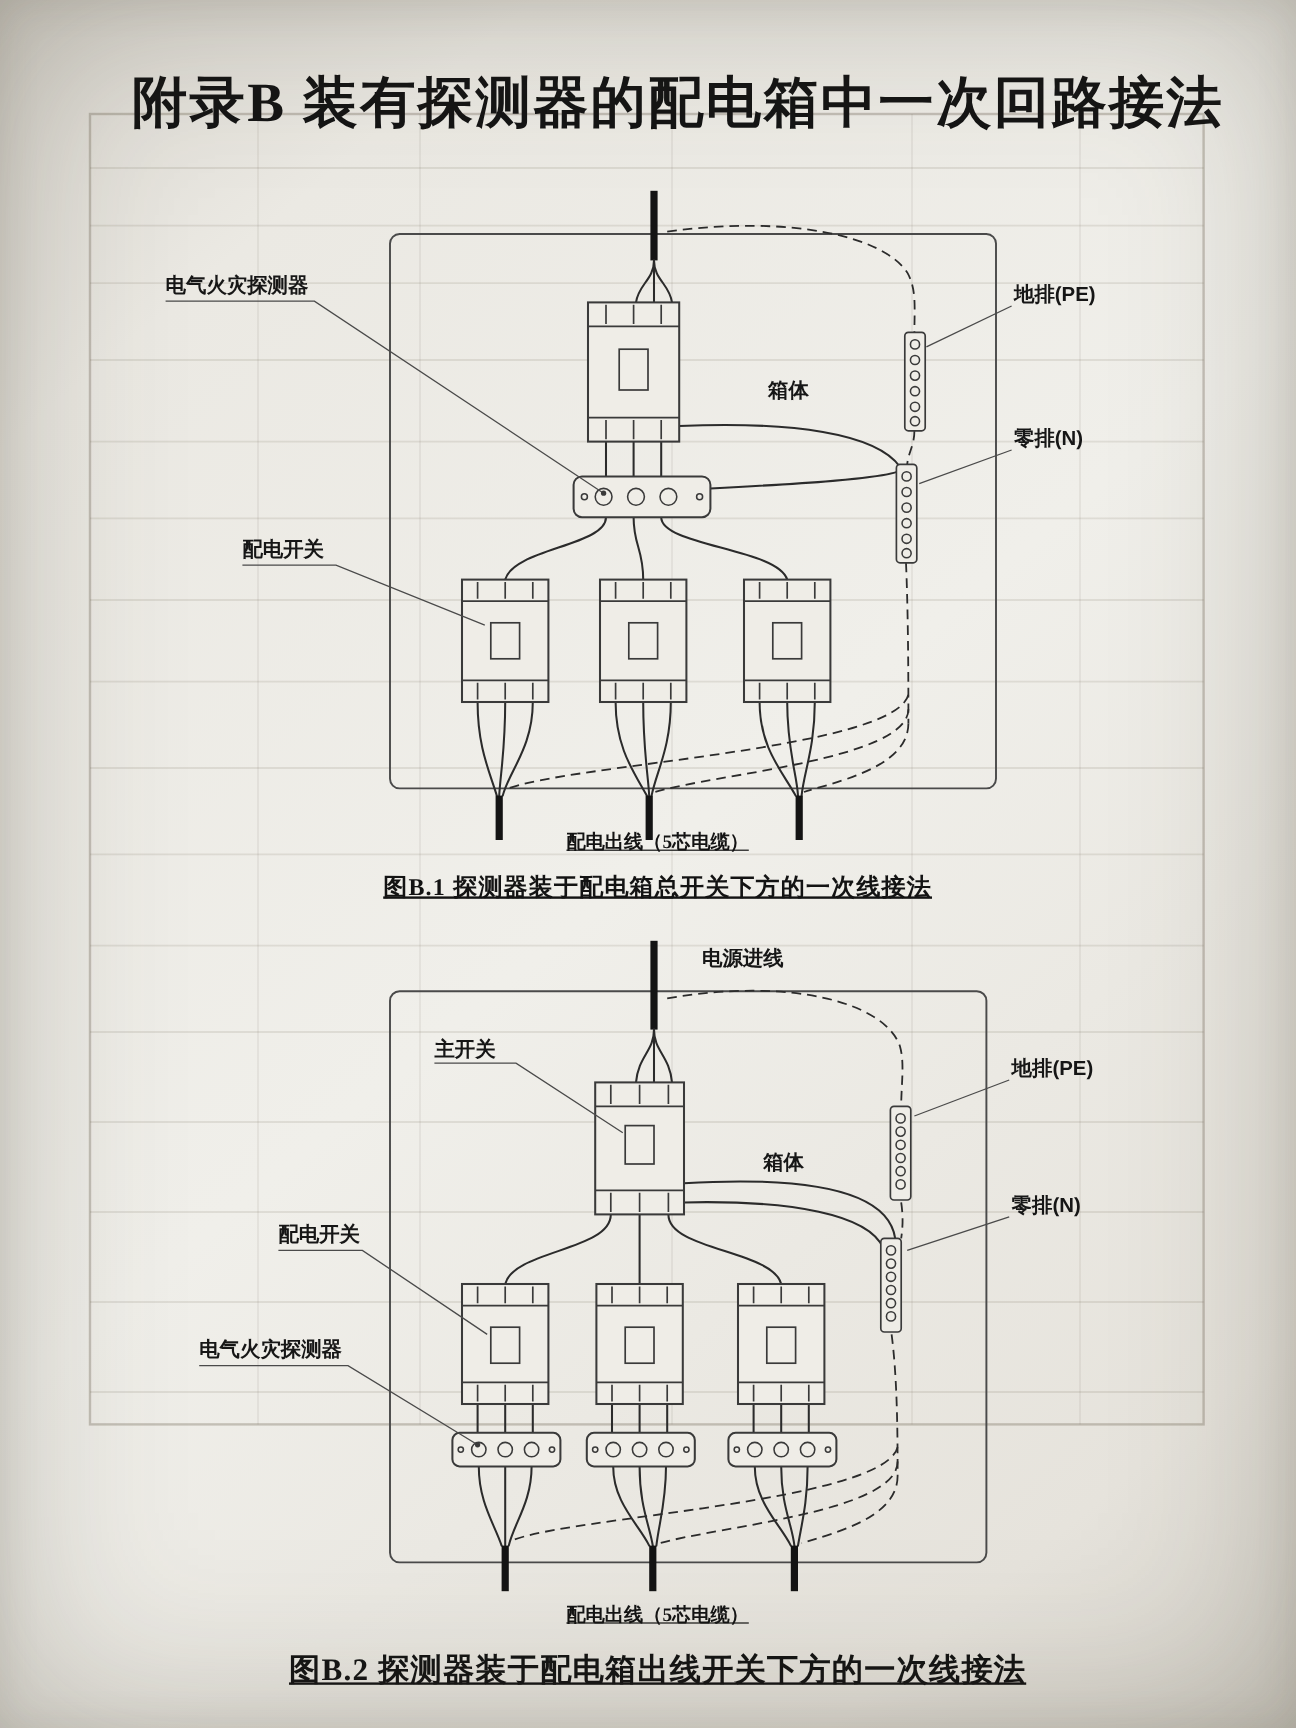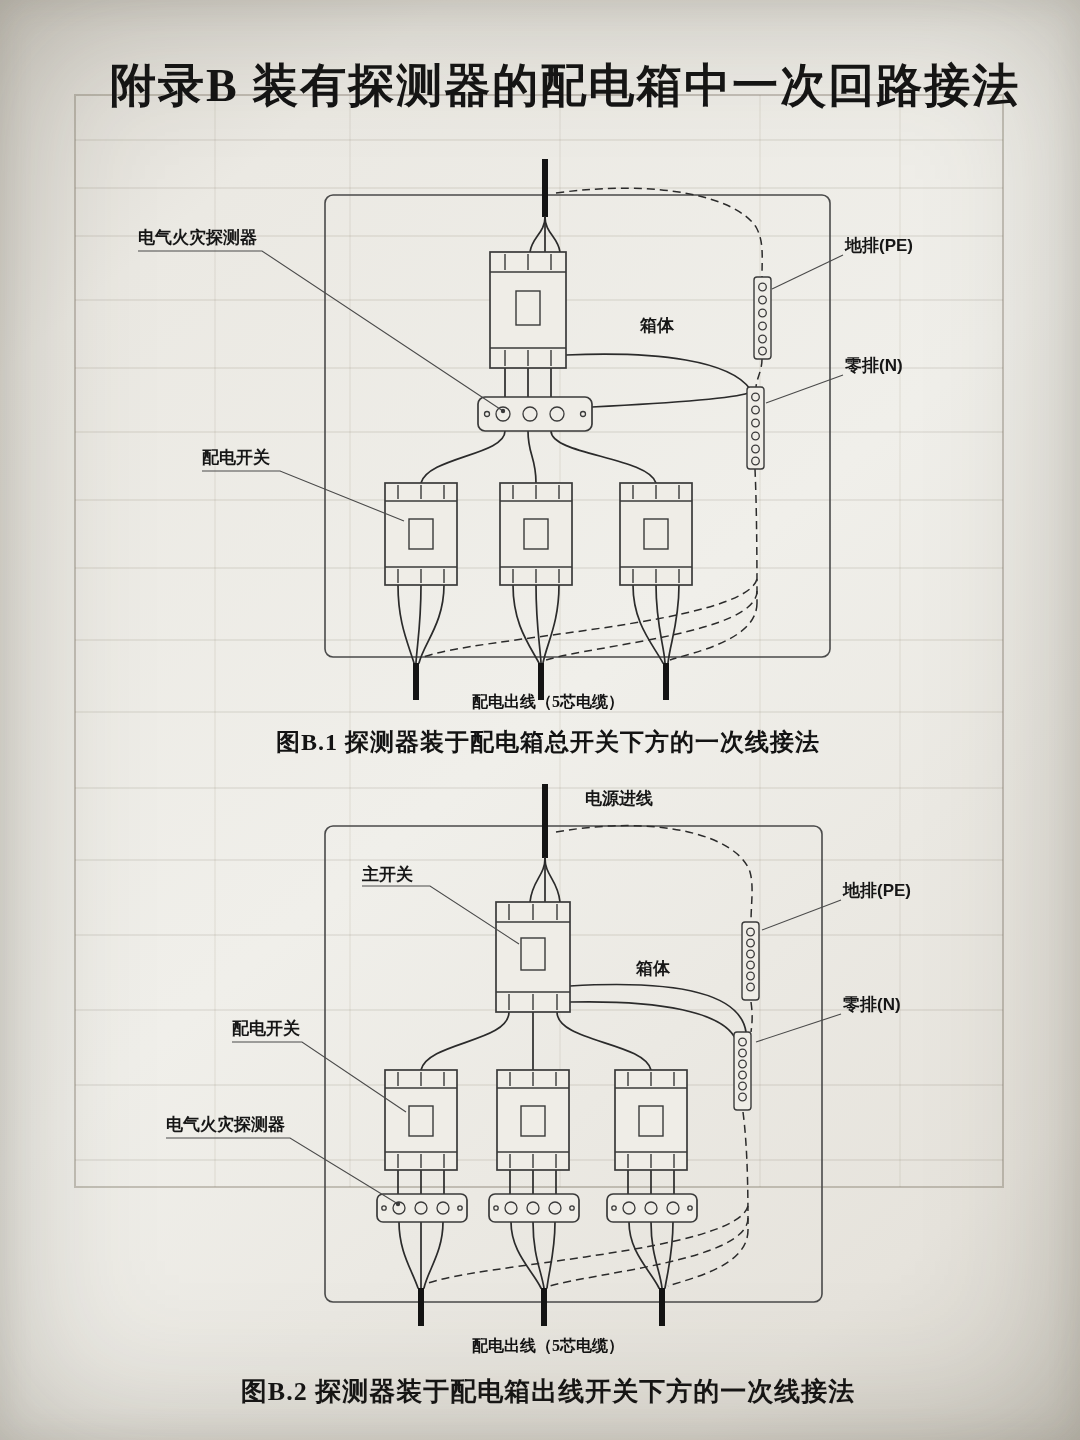--- a/index.html
+++ b/index.html
@@ -26,24 +26,24 @@
   .dash{fill:none;stroke:#2b2b2b;stroke-width:1.5;stroke-dasharray:8 5;}
   .comp{fill:#efede7;stroke:#3a3a3a;stroke-width:1.7;}
   .inner{fill:#efede7;stroke:#3a3a3a;stroke-width:1.4;}
   .term{fill:#efede7;stroke:#3a3a3a;stroke-width:1.4;}
   .dot{fill:#efede7;stroke:#3a3a3a;stroke-width:1.3;}
   .boxline{fill:none;stroke:#4a4a4a;stroke-width:1.6;}
   .leader{fill:none;stroke:#4a4a4a;stroke-width:1.1;}
   .lbl{font-family:"Liberation Sans","DejaVu Sans",sans-serif;font-size:17px;font-weight:bold;fill:#161616;}
   .cap{
     position:absolute;left:16px;right:0;text-align:center;z-index:6;
-    font-family:"Liberation Serif","DejaVu Serif",serif;font-weight:bold;color:#131313;
+    font-family:"Liberation Serif","DejaVu Serif",serif;font-weight:bold;color:#131313;text-decoration:underline;
   }
   .cap-cable1{top:692px;font-size:16px;}
-  .cap-fig1{top:726px;font-size:24px;letter-spacing:1px;}
+  .cap-fig1{top:726px;font-size:20px;letter-spacing:1px;}
   .cap-cable2{top:1336px;font-size:16px;}
   .cap-fig2{top:1374px;font-size:26px;letter-spacing:1px;}
 </style>
 </head>
 <body>
 
 <div class="page">
 
   <svg class="decor" width="1080" height="1440" viewBox="0 0 1080 1440">
     <rect x="75" y="95" width="928" height="1092" fill="none" stroke="rgba(115,105,88,0.35)" stroke-width="2"></rect>

